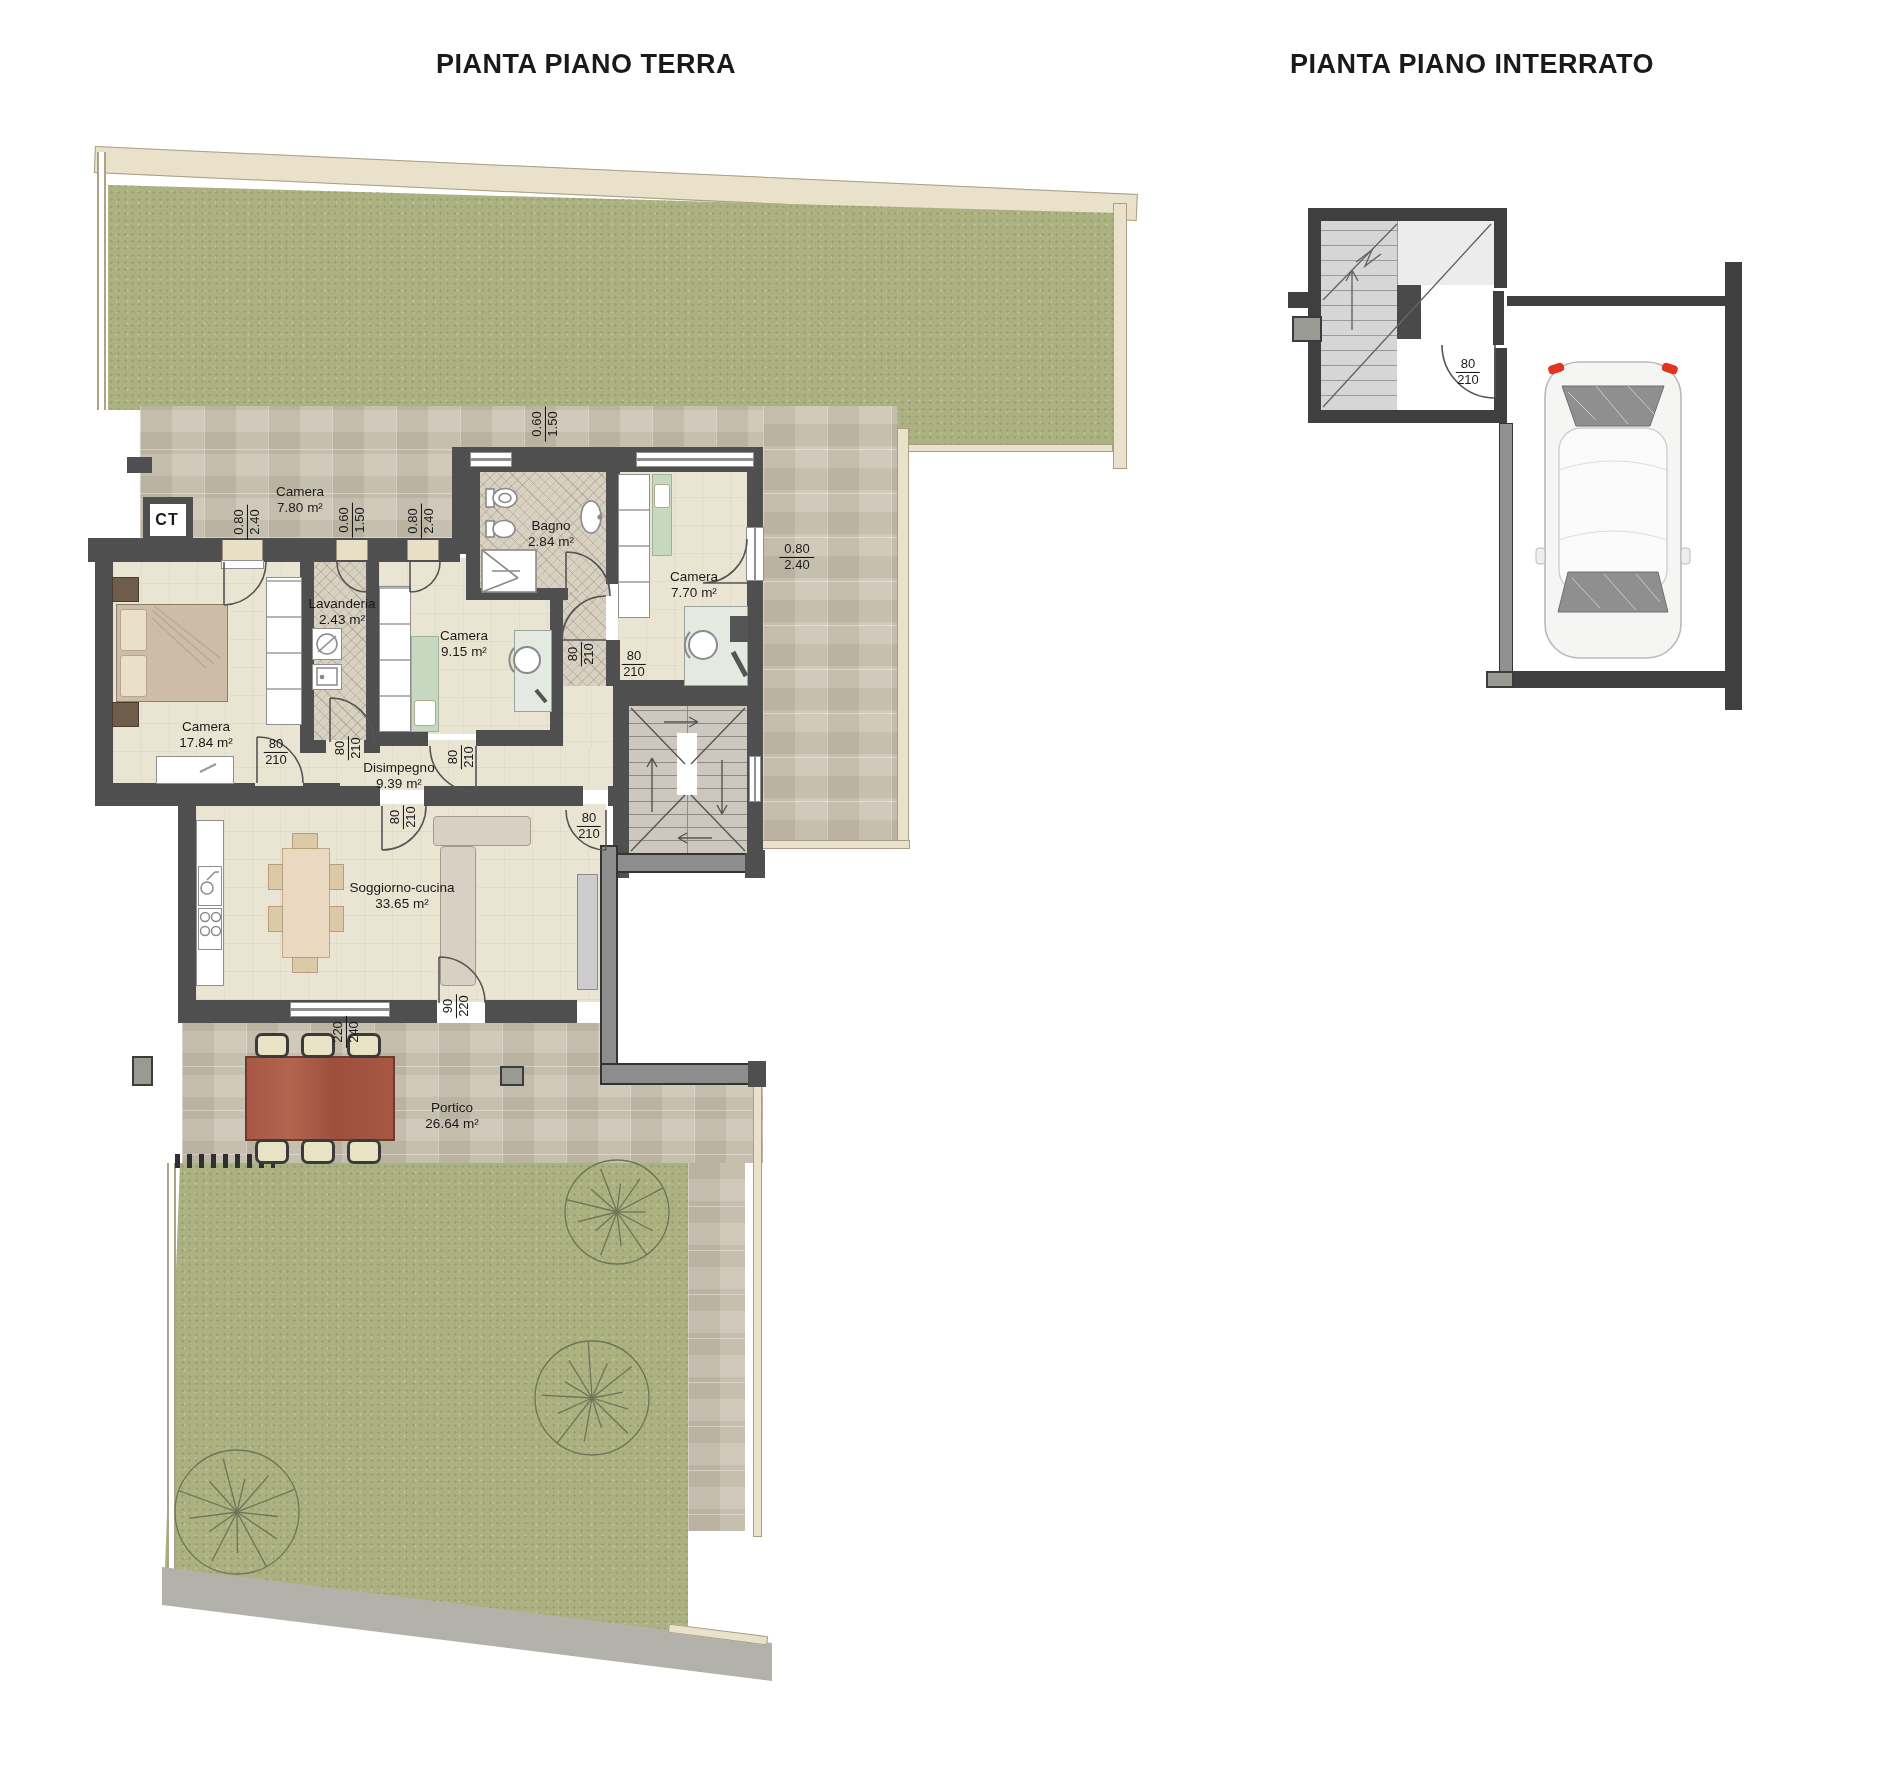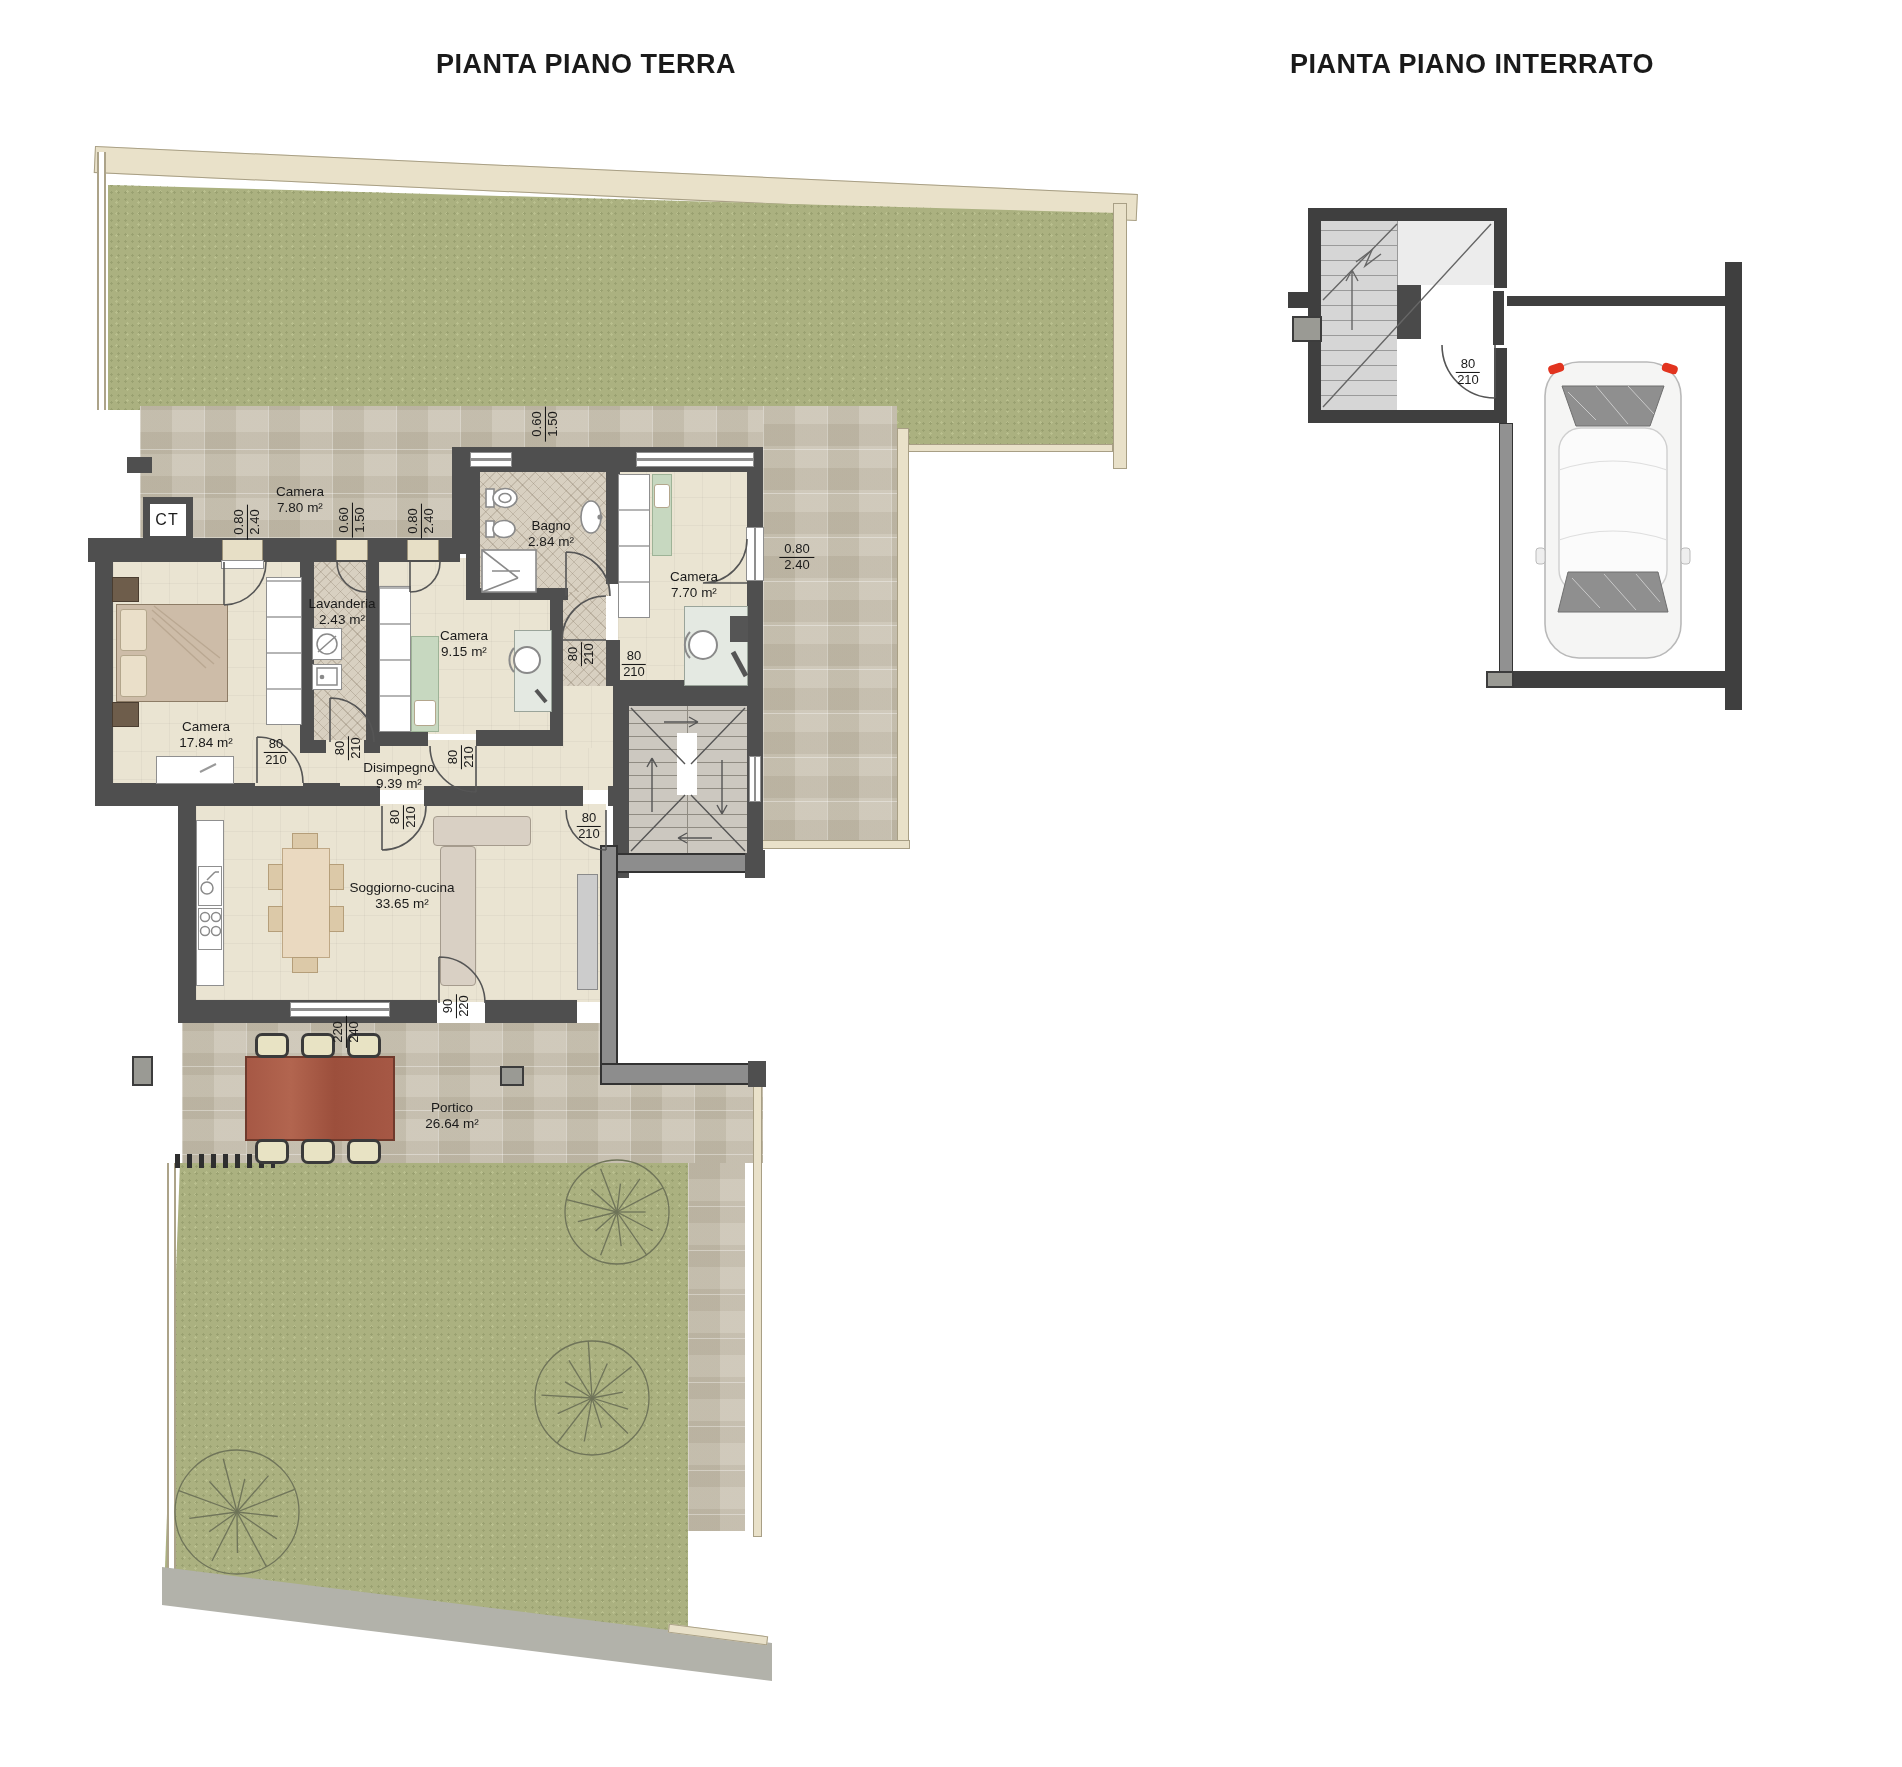--- a/index.html
+++ b/index.html
@@ -57,21 +57,21 @@
   .bstair{background:#d6d6d6;
     background-image:repeating-linear-gradient(0deg, transparent 0 14px, #9a9a9a 14px 15px);}
   .dashrow{background:repeating-linear-gradient(90deg,#2f2f2f 0 5px, transparent 5px 12px);}
   
   .room-label{position:absolute;transform:translate(-50%,-50%);text-align:center;
     font-size:13.5px;line-height:1.2;white-space:nowrap;}
   .dim{position:absolute;display:flex;flex-direction:column;align-items:center;
     font-size:13px;line-height:1.12;transform:translate(-50%,-50%);white-space:nowrap;}
   .dim .t{border-bottom:1.4px solid #111;padding:0 5px;}
   .dim.rot{transform:translate(-50%,-50%) rotate(-90deg);}
-  .ct{position:absolute;transform:translate(-50%,-50%);font-size:16px;letter-spacing:1px;}
+  .ct{position:absolute;transform:translate(-50%,-50%);font-size:16px;letter-spacing:1px;font-weight:bold;}
   svg.overlay{position:absolute;left:0;top:0;pointer-events:none;}
 </style>
 </head>
 <body>
 
 <div class="canvas">
 
   <div class="title" style="left:586px;top:64px">PIANTA PIANO TERRA</div>
   <div class="title" style="left:1472px;top:64px">PIANTA PIANO INTERRATO</div>
 

